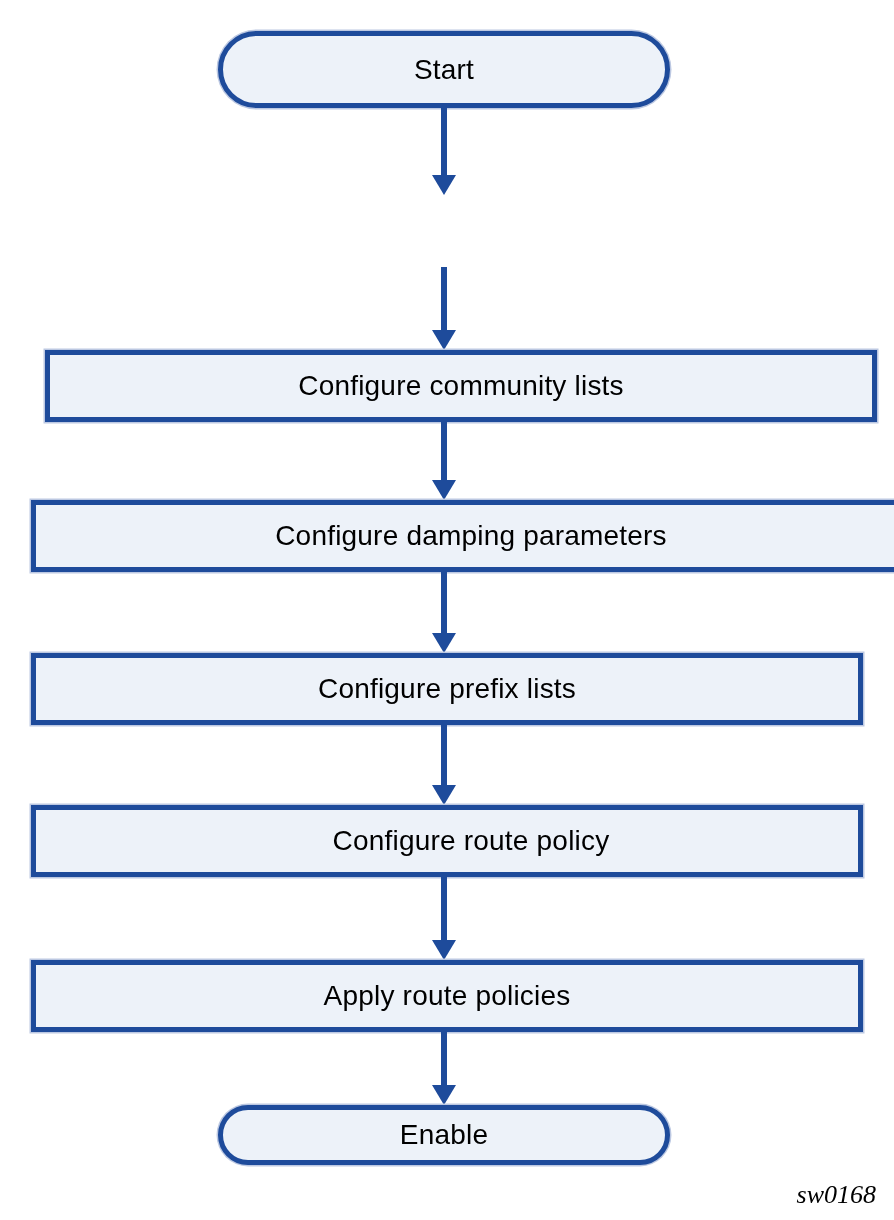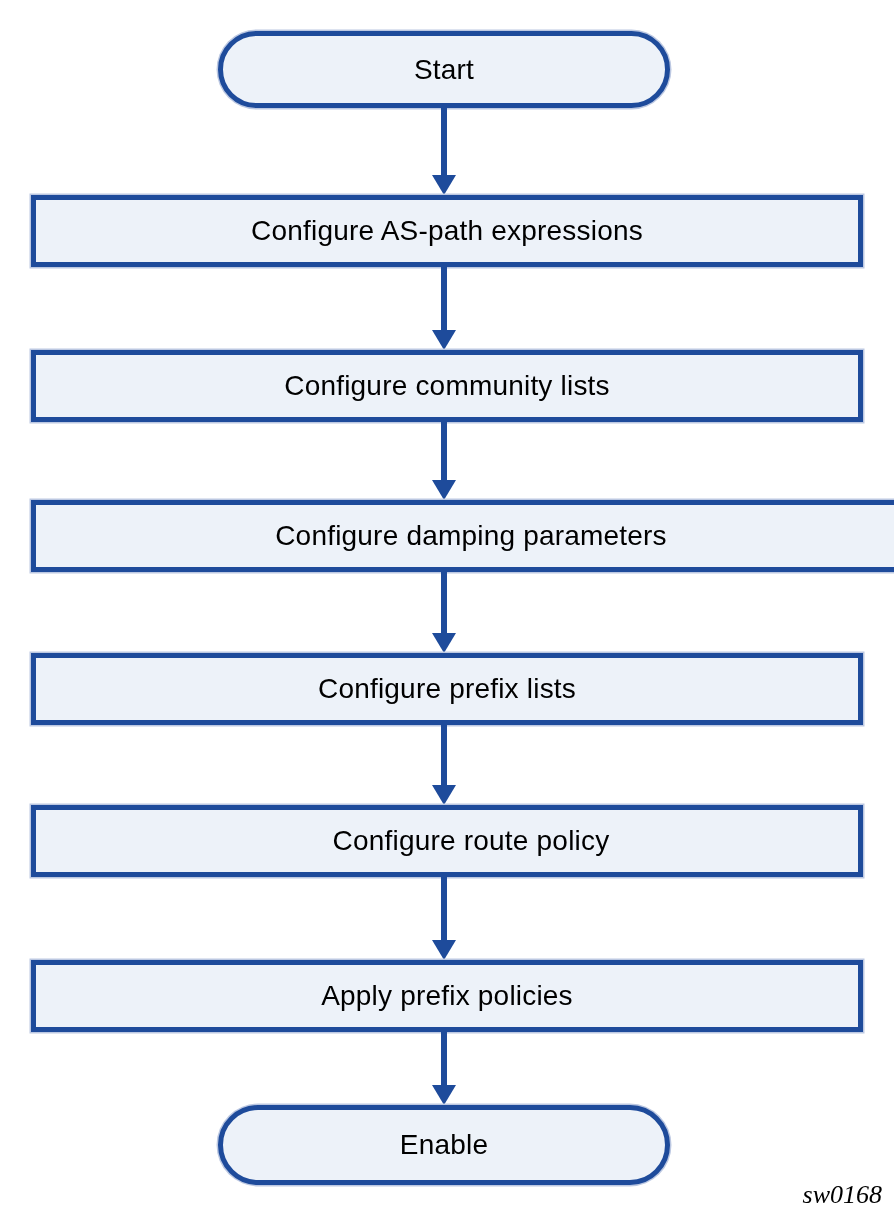--- a/index.html
+++ b/index.html
@@ -44,46 +44,43 @@
     bottom: -20px;
     left: -9px;
     width: 0;
     height: 0;
     border-left: 12px solid transparent;
     border-right: 12px solid transparent;
     border-top: 20px solid var(--outline);
   }
   .figid {
     position: absolute;
-    right: 12px;
+    right: 18px;
     top: 1180px;
     font-family: "Liberation Serif", "DejaVu Serif", serif;
     font-style: italic;
     font-size: 26px;
     color: #000000;
   }
 </style>
 </head>
 <body>
 
 <div id="canvas">
 
   <div class="node terminator" style="top:31px; left:218px; width:452px; height:77px;">
     <span>Start</span>
   </div>
 
   <div class="arrow" style="top:108px; height:67px;"></div>
 
-  <div class="node process" style="top:195px; left:31px; width:832px; height:72px;">
-    <span>Configure AS-path expressions</span>
-  </div>
 
   <div class="arrow" style="top:267px; height:63px;"></div>
 
-  <div class="node process" style="top:350px; left:31px; width:832px; height:72px;">
+  <div class="node process" style="top:350px; left:45px; width:832px; height:72px;">
     <span>Configure community lists</span>
   </div>
 
   <div class="arrow" style="top:422px; height:58px;"></div>
 
   <div class="node process" style="top:500px; left:31px; width:880px; height:72px;">
     <span>Configure damping parameters</span>
   </div>
 
   <div class="arrow" style="top:572px; height:61px;"></div>
@@ -94,24 +91,24 @@
 
   <div class="arrow" style="top:725px; height:60px;"></div>
 
   <div class="node process" style="top:805px; left:31px; width:832px; height:72px;padding-left:48px;">
     <span>Configure route policy</span>
   </div>
 
   <div class="arrow" style="top:877px; height:63px;"></div>
 
   <div class="node process" style="top:960px; left:31px; width:832px; height:72px;">
-    <span>Apply prefix policies</span>
+    <span>Apply route policies</span>
   </div>
 
   <div class="arrow" style="top:1032px; height:53px;"></div>
 
-  <div class="node terminator" style="top:1105px; left:218px; width:452px; height:80px;">
+  <div class="node terminator" style="top:1105px; left:218px; width:452px; height:60px;">
     <span>Enable</span>
   </div>
 
   <div class="figid">sw0168</div>
 
 </div>
 
 </body></html>

